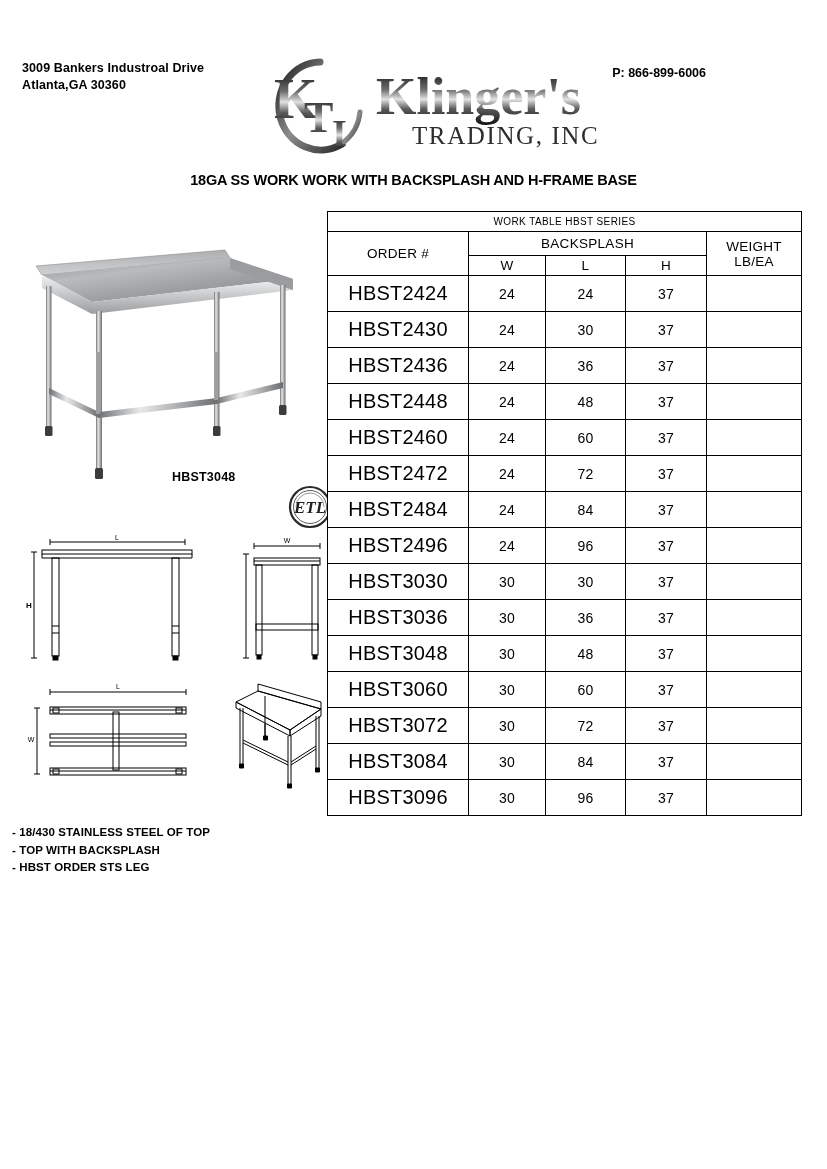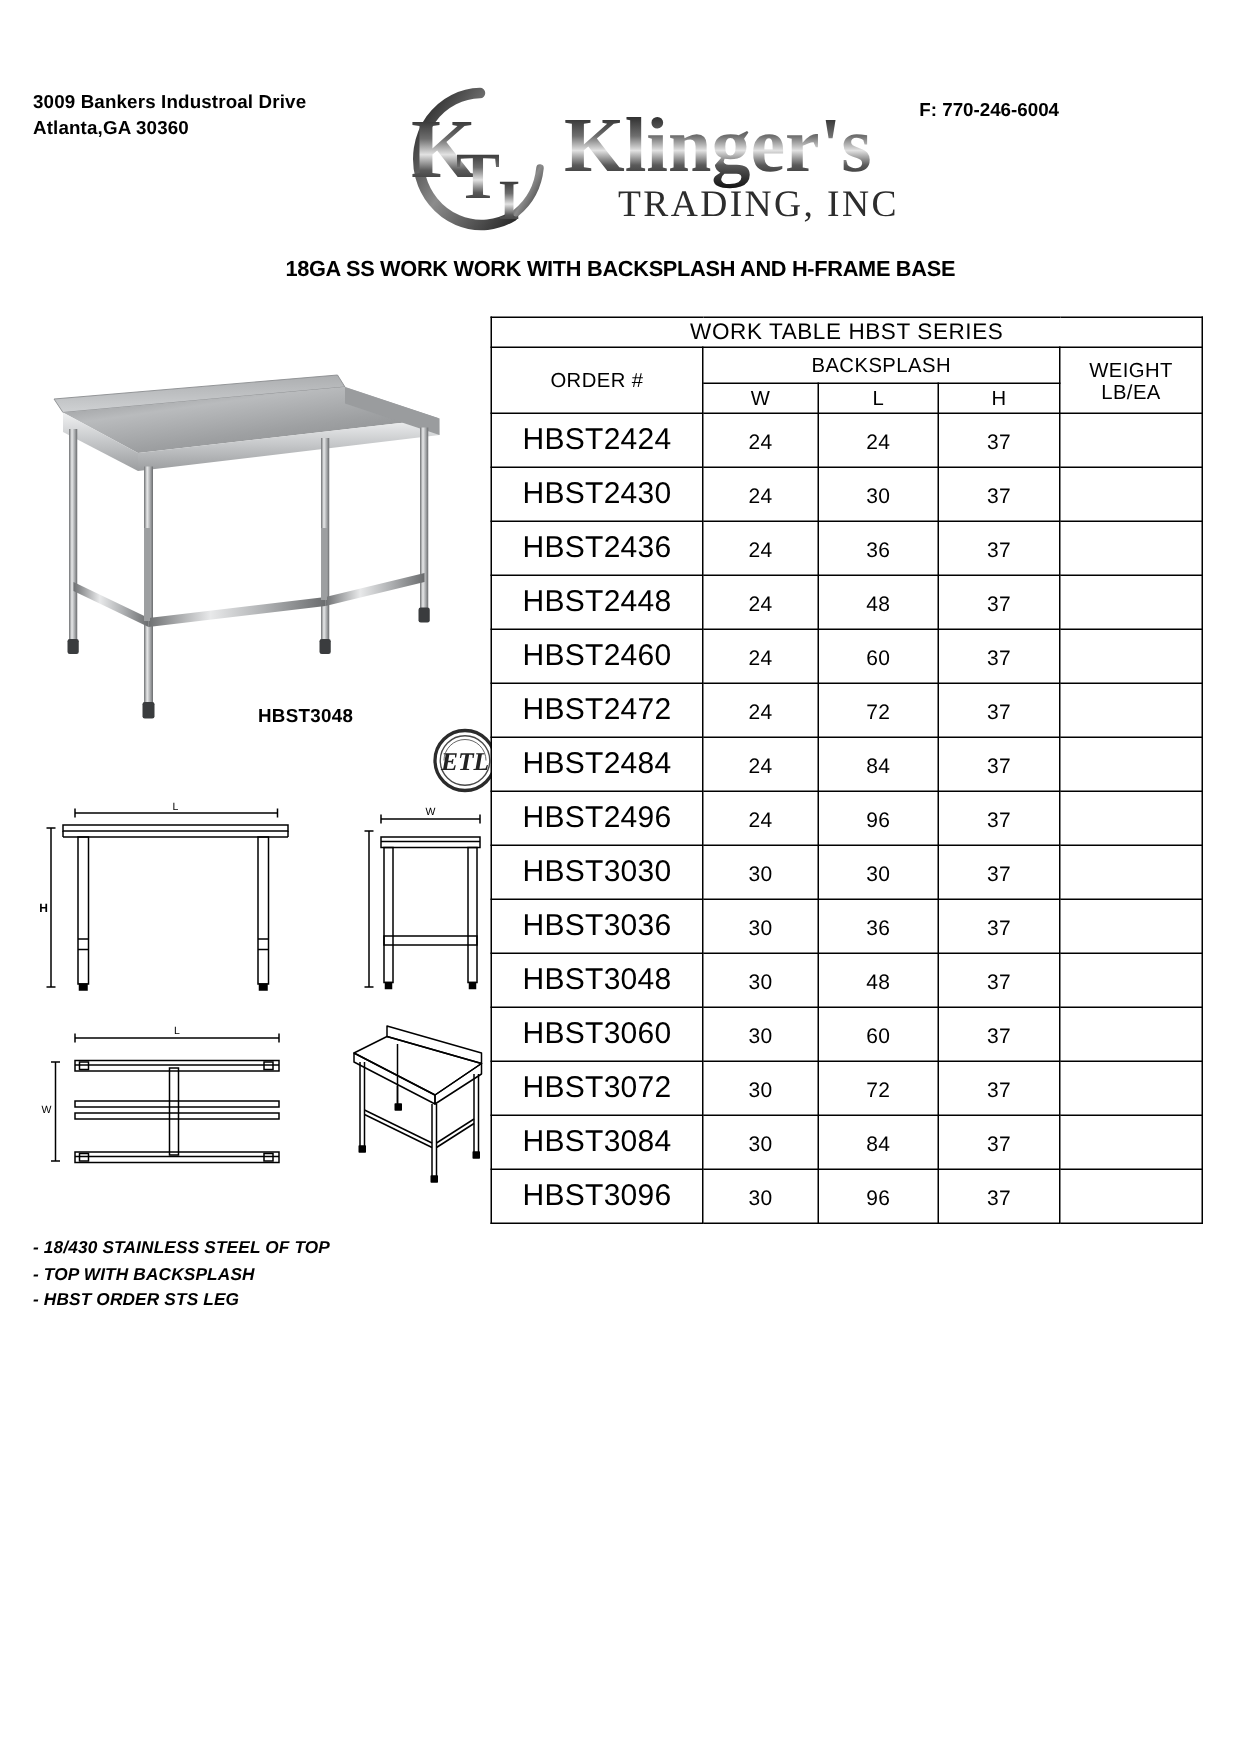--- a/index.html
+++ b/index.html
@@ -71,39 +71,38 @@
     table-layout: fixed;
   }
   .spec td, .spec th {
     border: 1.6px solid #000;
     text-align: center;
     vertical-align: middle;
     font-weight: normal;
     background: #fff;
     padding: 0;
   }
-  .spec .r-title td { height: 20px; font-size: 15px; letter-spacing: 0.4px; text-align: center; }
+  .spec .r-title td { height: 20px; font-size: 10px; letter-spacing: 0.4px; text-align: center; }
   .spec .r-h1 td    { height: 24px; font-size: 13.5px; letter-spacing: 0.3px; }
   .spec .r-h2 td    { height: 20px; font-size: 13.5px; letter-spacing: 0.3px; }
   .spec tbody td    { height: 36px; font-size: 14px; letter-spacing: 0.2px; }
   .spec .order-cell { font-size: 20px; }
   .spec .wt-cell    { }
 
   .col-order  { width: 141px; }
   .col-w      { width: 77px; }
   .col-l      { width: 80px; }
   .col-h      { width: 81px; }
   .col-weight { width: 95px; }
 
   
   .bullets {
-    position: absolute; left: 22px; top: 824px;
+    position: absolute; left: 12px; top: 824px;
     font-size: 11.5px; font-weight: bold; line-height: 17.5px;
     letter-spacing: 0.1px;
-    font-style: italic;
   }
   .bullets div { white-space: nowrap; }
 </style>
 </head>
 <body>
 
 <div class="header">
 
   <div class="addr"><span>3009 Bankers Industroal Drive</span><br><span>Atlanta,GA 30360</span></div>
 
@@ -132,21 +131,21 @@
       <text x="56" y="80" font-family="'Liberation Serif', serif" font-size="44" font-weight="bold" fill="url(#gmet)">T</text>
 
       <text x="84" y="94" font-family="'Liberation Serif', serif" font-size="38" font-weight="bold" fill="url(#gmet)">I</text>
 
       <text x="128" y="62" font-family="'Liberation Serif', serif" font-size="52" font-weight="bold" fill="url(#gmet)">Klinger's</text>
       <text x="164" y="92" font-family="'Liberation Serif', serif" font-size="25" letter-spacing="1.6" fill="#2d2d2d">TRADING, INC.</text>
     </svg>
   </div>
 
   <div class="contact">
-    <div>F: 770-246-6004</div>
+    <div>P: 866-899-6006</div>
   </div>
 </div>
 
 <div class="titles">
   <div class="title-line">18GA SS WORK WORK WITH BACKSPLASH AND H-FRAME BASE</div>
 </div>
 
 <div class="photo-box">
   <svg width="300" height="275" viewBox="0 0 300 275" xmlns="http://www.w3.org/2000/svg">
     <defs>

